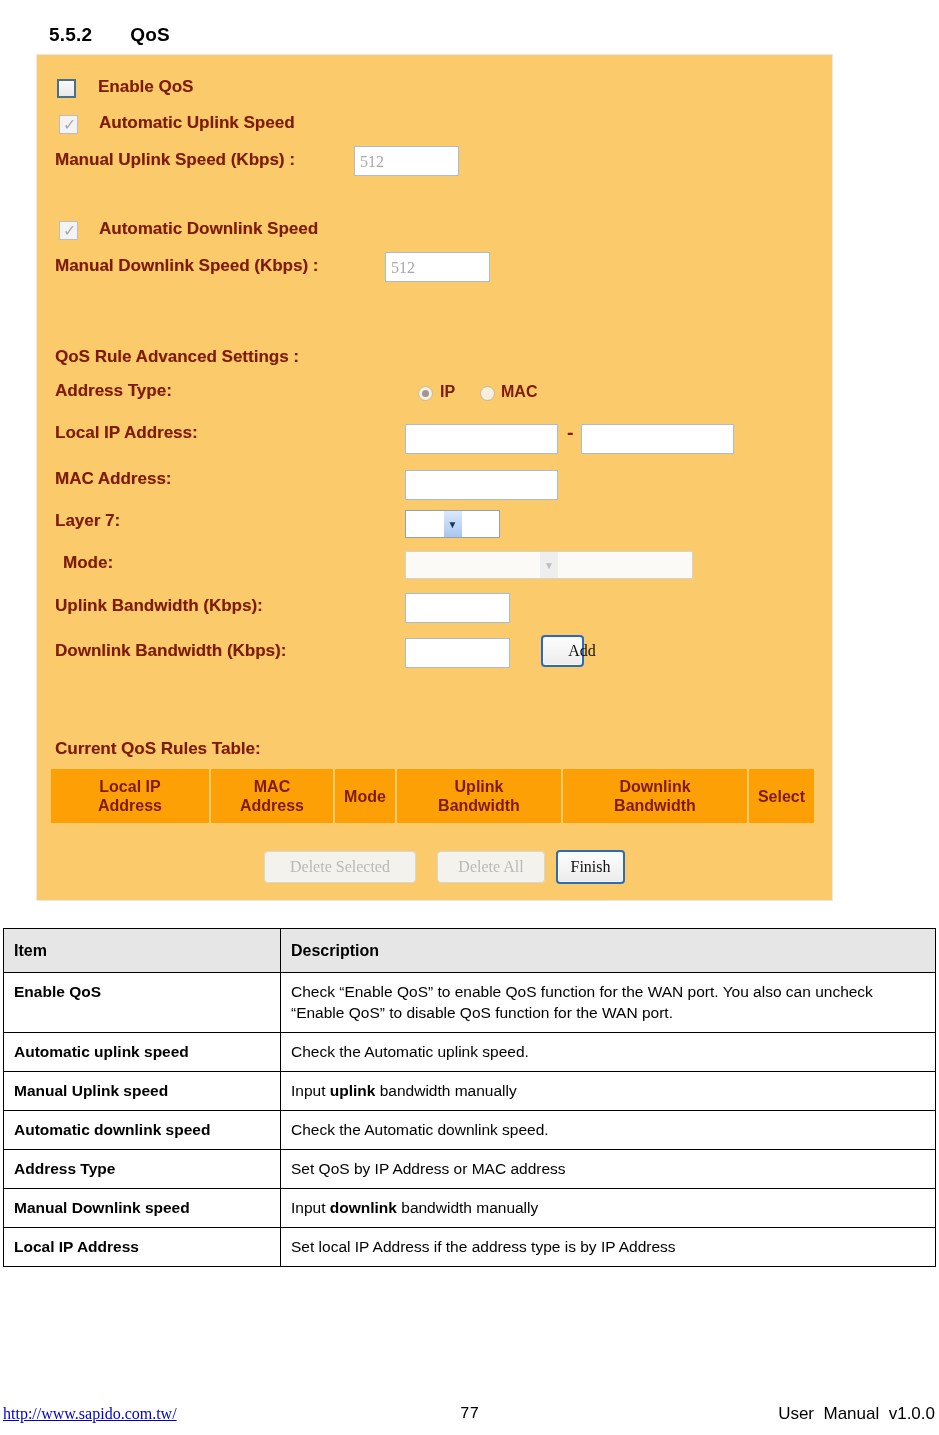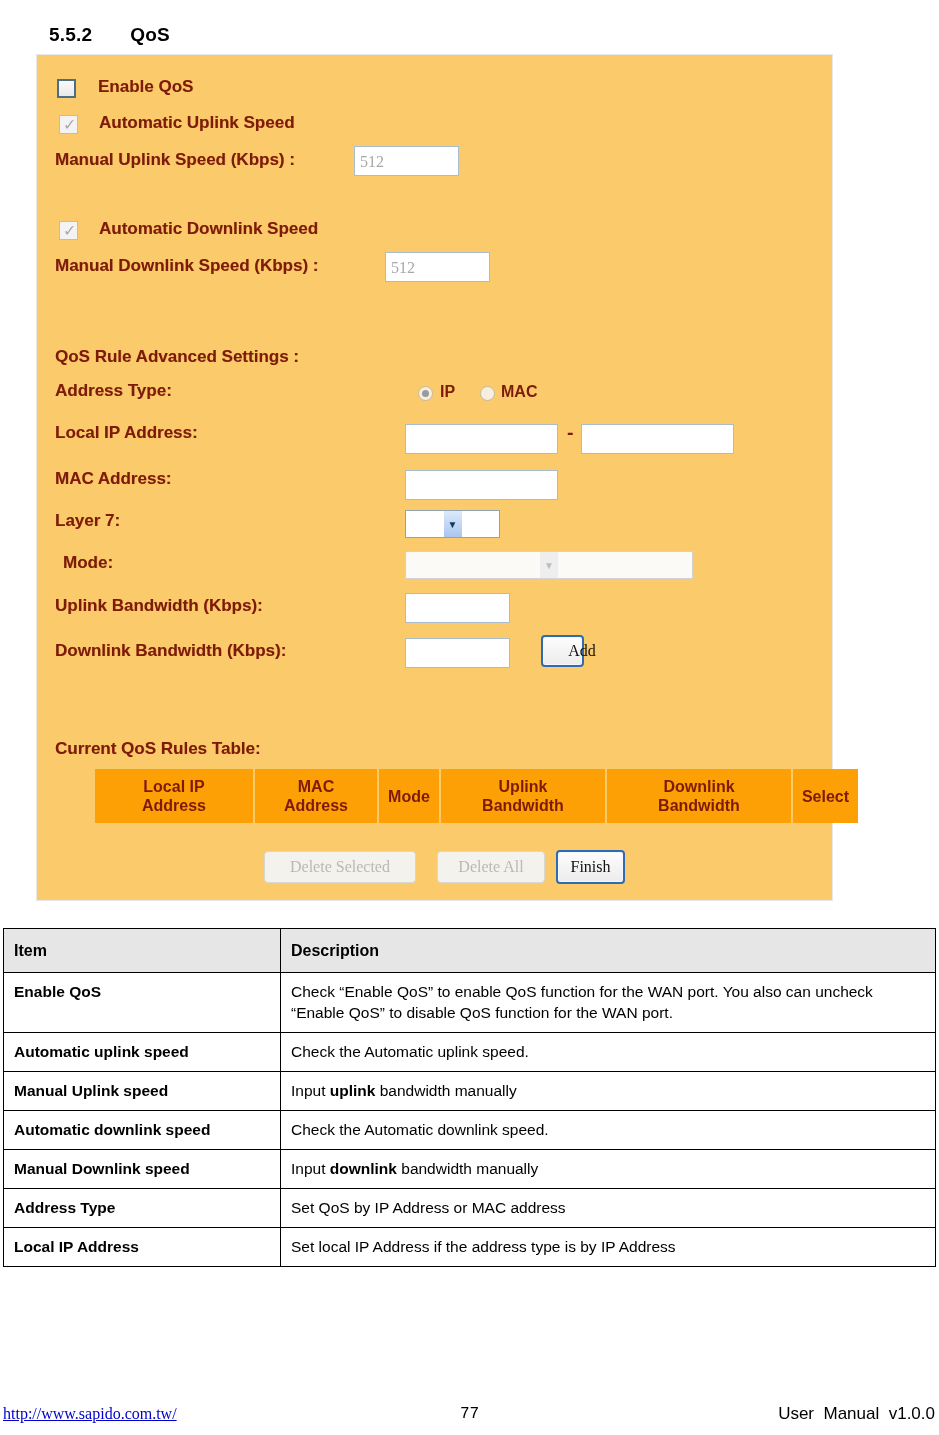--- a/index.html
+++ b/index.html
@@ -184,21 +184,20 @@
     background: #f3f2ec;
     color: #b9b9b9;
     font-size: 16px;
   }
 
   
   .rules-table {
     position: absolute;
     display: flex;
     border-collapse: collapse;
-    margin-left: 44px;
   }
   .rules-table .th {
     background: #fca005;
     color: #7d1a08;
     font-weight: bold;
     font-size: 16px;
     line-height: 19px;
     text-align: center;
     display: flex;
     align-items: center;
@@ -379,26 +378,26 @@
       </tr>
       <tr>
         <td class="item">Manual Uplink speed</td>
         <td class="desc">Input <b>uplink</b> bandwidth manually</td>
       </tr>
       <tr>
         <td class="item">Automatic downlink speed</td>
         <td class="desc">Check the Automatic downlink speed.</td>
       </tr>
       <tr>
+        <td class="item">Address Type</td>
+        <td class="desc">Set QoS by IP Address or MAC address</td>
+      </tr>
+      <tr>
         <td class="item">Manual Downlink speed</td>
         <td class="desc">Input <b>downlink</b> bandwidth manually</td>
-      </tr>
-      <tr>
-        <td class="item">Address Type</td>
-        <td class="desc">Set QoS by IP Address or MAC address</td>
       </tr>
       <tr>
         <td class="item">Local IP Address</td>
         <td class="desc">Set local IP Address if the address type is by IP Address</td>
       </tr>
     </tbody>
 </table>
 
 <div class="footer">
   <a class="url" href="#">http://www.sapido.com.tw/</a>

